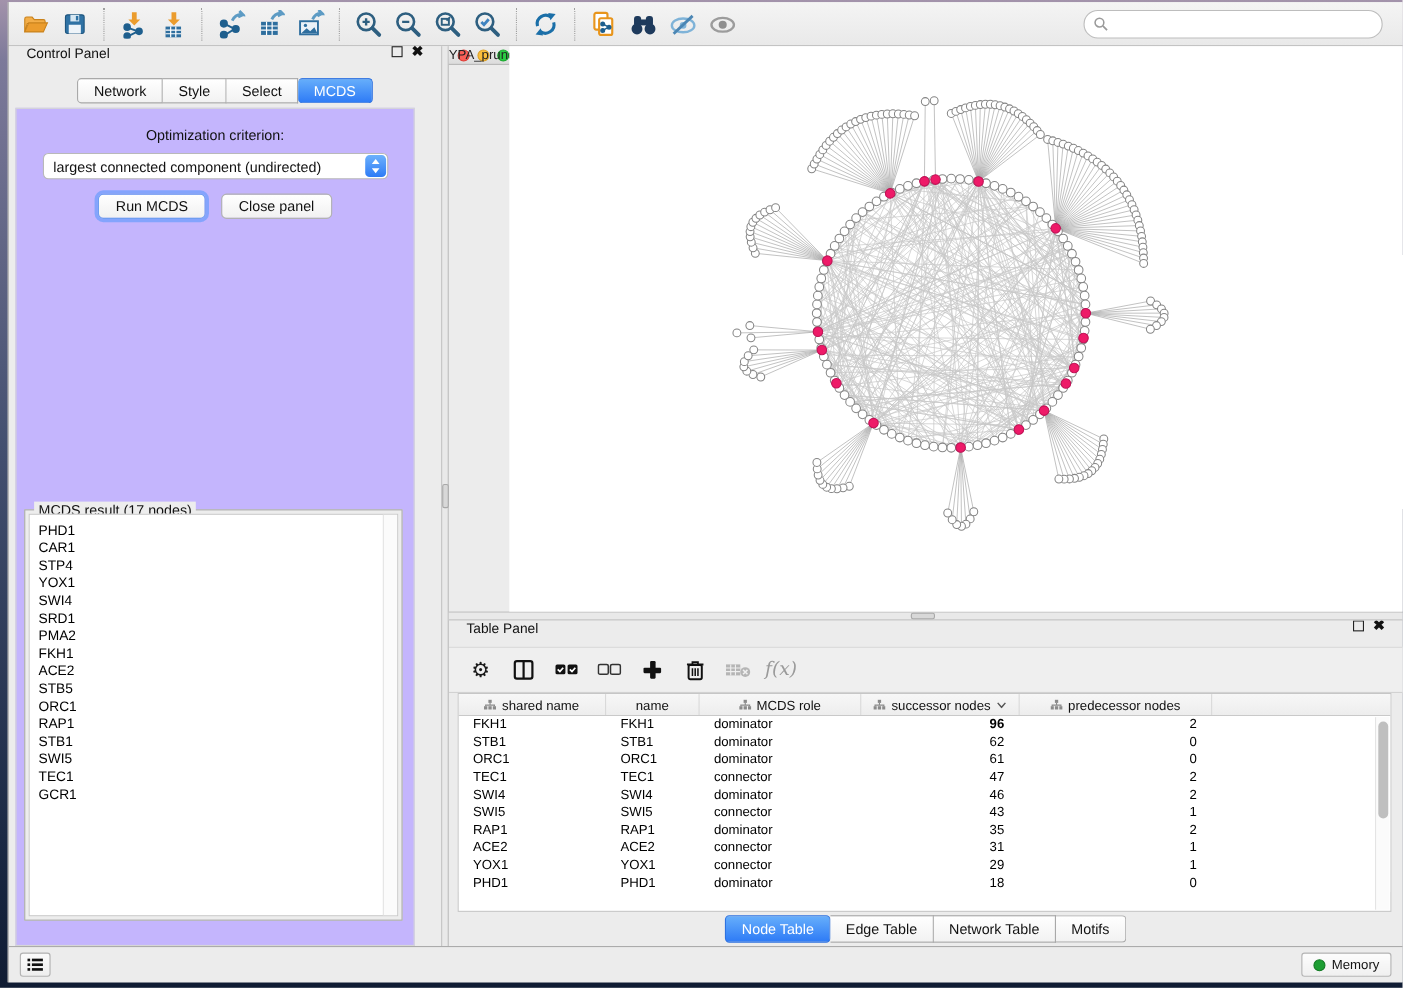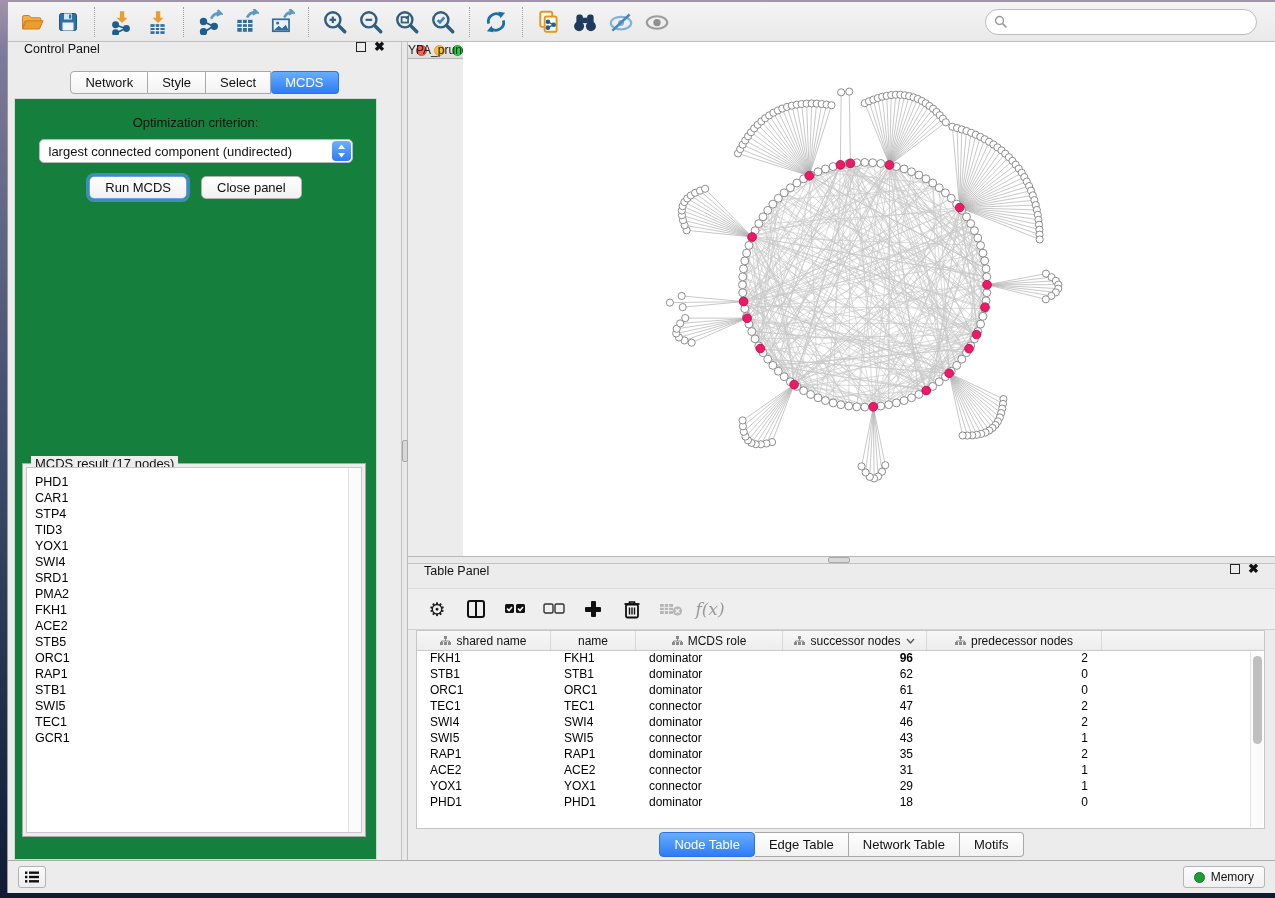--- a/index.html
+++ b/index.html
@@ -30,21 +30,21 @@
   .panel-head .ph-icons { margin-left:auto; display:flex; align-items:center; gap:8px; }
   .float-box { width:10px; height:10px; border:1.5px solid #222; background:transparent; }
   .close-x { font-size:13px; font-weight:bold; color:#111; line-height:10px; }
   .ctabs { display:flex; justify-content:center; padding:5px 0 4px; flex:0 0 auto; }
   .seg { display:flex; }
   .seg .tab { padding:3px 14px; font-size:13px; background:linear-gradient(#ffffff,#f2f2f2);
     border:1px solid #a9a9a9; border-left-width:0; color:#111; }
   .seg .tab:first-child { border-left-width:1px; border-radius:4px 0 0 4px; }
   .seg .tab:last-child { border-radius:0 4px 4px 0; }
   .seg .tab.active { background:linear-gradient(#66aefb,#2e7bf6); color:#fff; border-color:#2e72e0; border-radius:4px; }
-  .cbody { flex:1; margin:0 24px 0 6px; background:#15803d; border:1px solid #d6d6d6;
+  .cbody { flex:1; margin:0 24px 0 6px; background:#c4b5fd; border:1px solid #d6d6d6;
     display:flex; flex-direction:column; min-height:0; }
   .opt-label { text-align:center; font-size:13px; margin-top:16px; color:#111; }
   .dropdown { width:314px; height:24px; margin:9px auto 0; background:#fff; border:1px solid #b9b9b9;
     border-radius:5px; display:flex; align-items:center; font-size:13px; color:#111; position:relative; }
   .dropdown .dd-text { padding-left:9px; white-space:nowrap; }
   .dropdown .dd-step { position:absolute; right:1px; top:1px; bottom:1px; width:19px; border-radius:4px;
     background:linear-gradient(#6cb1fc,#2e7bf6); display:flex; flex-direction:column; align-items:center; justify-content:center; }
   .dd-step svg { display:block; }
   .btn-row { display:flex; justify-content:center; gap:14px; margin-top:13px; }
   .pbtn { padding:3px 15px; font-size:13px; background:linear-gradient(#ffffff,#f1f1f1);
@@ -315,21 +315,20 @@
           <button class="pbtn">Close panel</button>
         </div>
         <div class="spacer"></div>
         <div class="groupbox">
           <span class="legend">MCDS result (17 nodes)</span>
           <div class="mcds-list">
             <div class="mcds-items" id="mcds-items">
                 <div>PHD1</div>
                 <div>CAR1</div>
                 <div>STP4</div>
-                <div>TID3</div>
                 <div>YOX1</div>
                 <div>SWI4</div>
                 <div>SRD1</div>
                 <div>PMA2</div>
                 <div>FKH1</div>
                 <div>ACE2</div>
                 <div>STB5</div>
                 <div>ORC1</div>
                 <div>RAP1</div>
                 <div>STB1</div>

